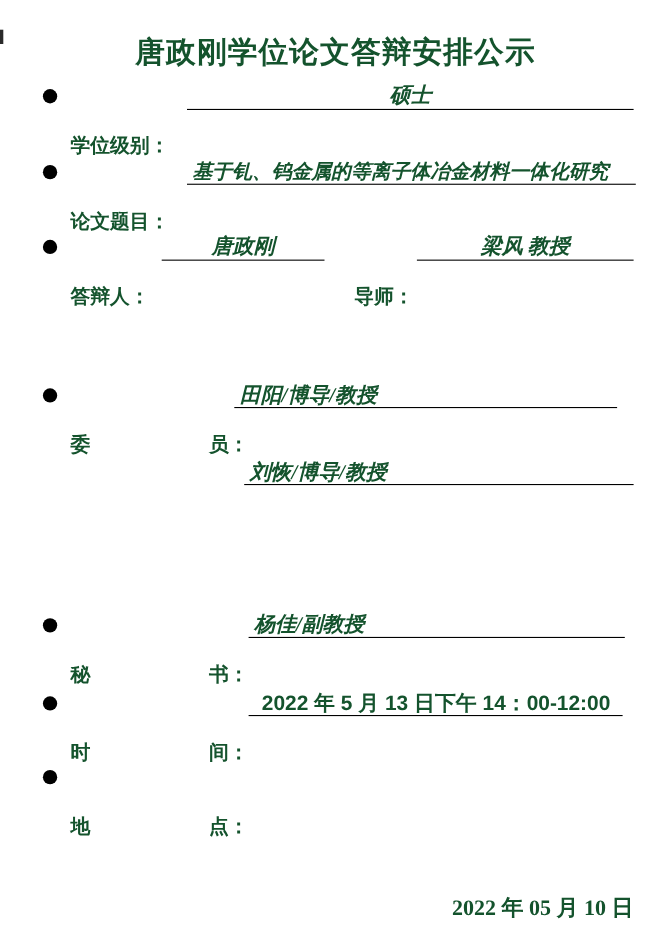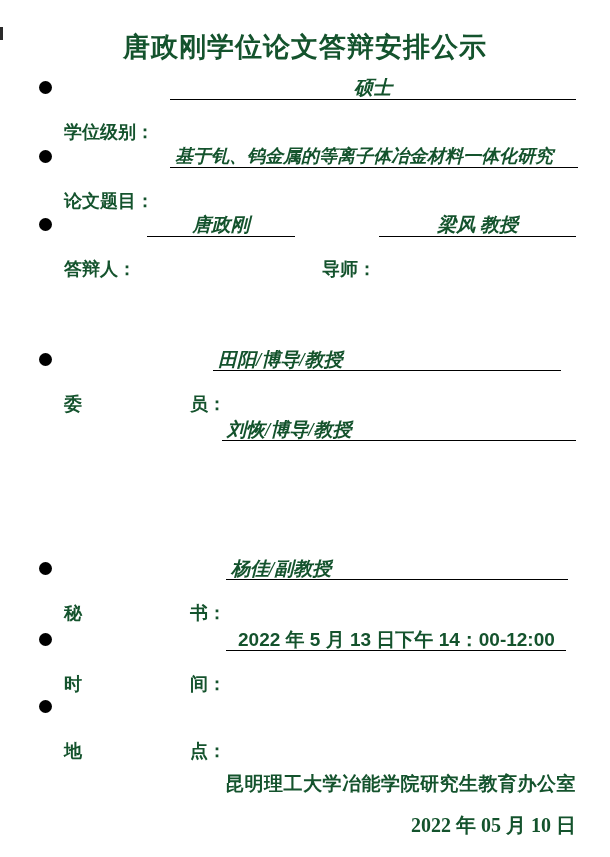--- a/index.html
+++ b/index.html
@@ -150,16 +150,15 @@
 
   <div class="row" style="top:694px">
     <span class="bullet"></span>
     <span class="lbl spread" style="left:64px;width:144px">
       <span>地</span>
       <span>点</span>
     </span>
     <span class="lbl" style="left:208px">：</span>
   </div>
 
-  <div class="footer-line footer-office">昆明理工大学冶能学院研究生教育办公室</div>
   <div class="footer-line footer-date">2022 年 05 月 10 日</div>
 
 </div>
 
 </body></html>

